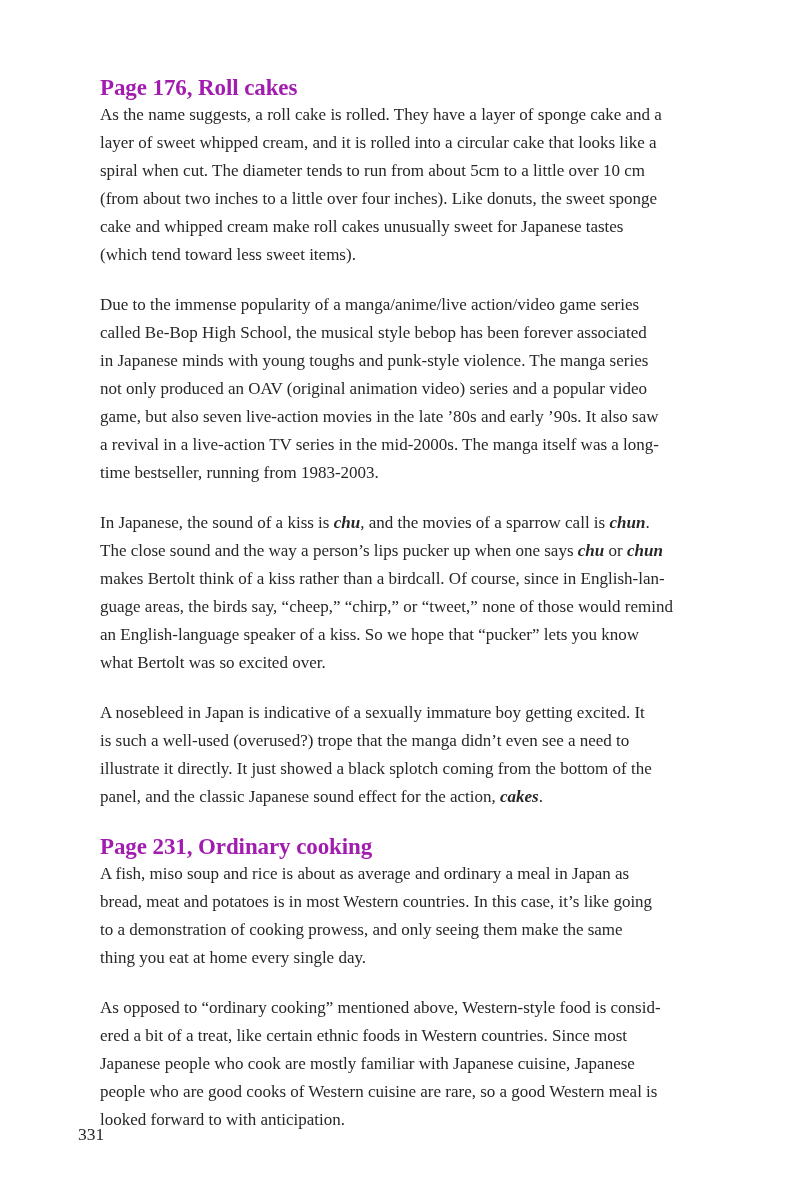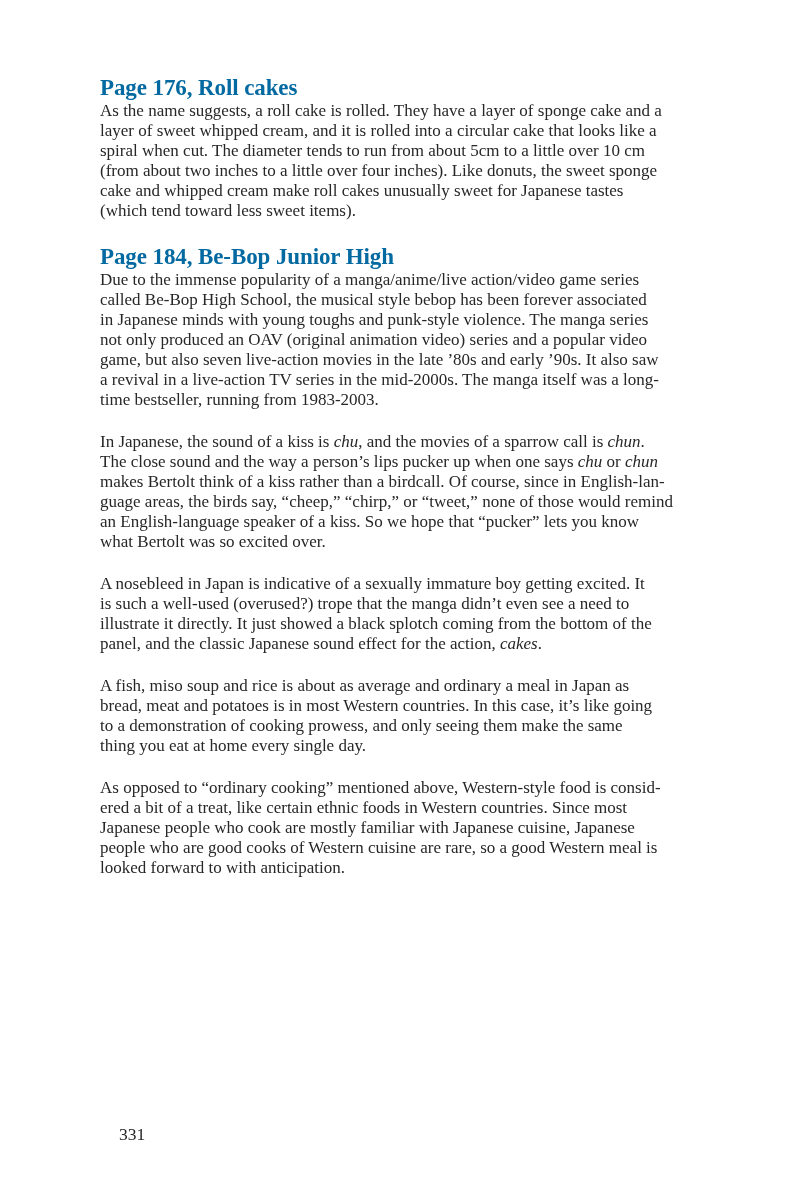--- a/index.html
+++ b/index.html
@@ -24,60 +24,59 @@
   section.note {
     margin: 0 0 22px 0;
   }
   section.note h2 {
     margin: 0;
     padding: 0;
     font-family: "Liberation Serif", serif;
     font-size: 23px;
     line-height: 27px;
     font-weight: 700;
-    color: #0369a1;
+    color: #a21caf;
     letter-spacing: -0.1px;
   }
   section.note p {
     margin: 0;
     padding: 0;
     font-size: 17px;
-    line-height: 20px;
+    line-height: 28px;
     color: #272727;
     white-space: pre;
   }
   section.note p em {
     font-style: italic;
+    font-weight: bold;
   }
   .folio {
     position: absolute;
     left: 78px;
     top: 1123px;
     font-size: 17.5px;
     line-height: 22px;
     color: #272727;
-    margin-left: 41px;
   }
 </style>
 </head>
 <body>
 
 <div class="page">
   <main class="content" id="sections">
       <section class="note">
         <h2>Page 176, Roll cakes</h2>
         <p><span>As the name suggests, a roll cake is rolled. They have a layer of sponge cake and a
 layer of sweet whipped cream, and it is rolled into a circular cake that looks like a
 spiral when cut. The diameter tends to run from about 5cm to a little over 10 cm
 (from about two inches to a little over four inches). Like donuts, the sweet sponge
 cake and whipped cream make roll cakes unusually sweet for Japanese tastes
 (which tend toward less sweet items).</span></p>
       </section>
       <section class="note">
-        <h2>Page 184, Be-Bop Junior High</h2>
         <p><span>Due to the immense popularity of a manga/anime/live action/video game series
 called Be-Bop High School, the musical style bebop has been forever associated
 in Japanese minds with young toughs and punk-style violence. The manga series
 not only produced an OAV (original animation video) series and a popular video
 game, but also seven live-action movies in the late ’80s and early ’90s. It also saw
 a revival in a live-action TV series in the mid-2000s. The manga itself was a long-
 time bestseller, running from 1983-2003.</span></p>
       </section>
       <section class="note">
         <p><span>In Japanese, the sound of a kiss is </span><em>chu</em><span>, and the movies of a sparrow call is </span><em>chun</em><span>.
@@ -87,20 +86,21 @@
 an English-language speaker of a kiss. So we hope that “pucker” lets you know
 what Bertolt was so excited over.</span></p>
       </section>
       <section class="note">
         <p><span>A nosebleed in Japan is indicative of a sexually immature boy getting excited. It
 is such a well-used (overused?) trope that the manga didn’t even see a need to
 illustrate it directly. It just showed a black splotch coming from the bottom of the
 panel, and the classic Japanese sound effect for the action, </span><em>cakes</em><span>.</span></p>
       </section>
       <section class="note">
+        <h2>Page 231, Ordinary cooking</h2>
         <p><span>A fish, miso soup and rice is about as average and ordinary a meal in Japan as
 bread, meat and potatoes is in most Western countries. In this case, it’s like going
 to a demonstration of cooking prowess, and only seeing them make the same
 thing you eat at home every single day.</span></p>
       </section>
       <section class="note">
         <p><span>As opposed to “ordinary cooking” mentioned above, Western-style food is consid-
 ered a bit of a treat, like certain ethnic foods in Western countries. Since most
 Japanese people who cook are mostly familiar with Japanese cuisine, Japanese
 people who are good cooks of Western cuisine are rare, so a good Western meal is

